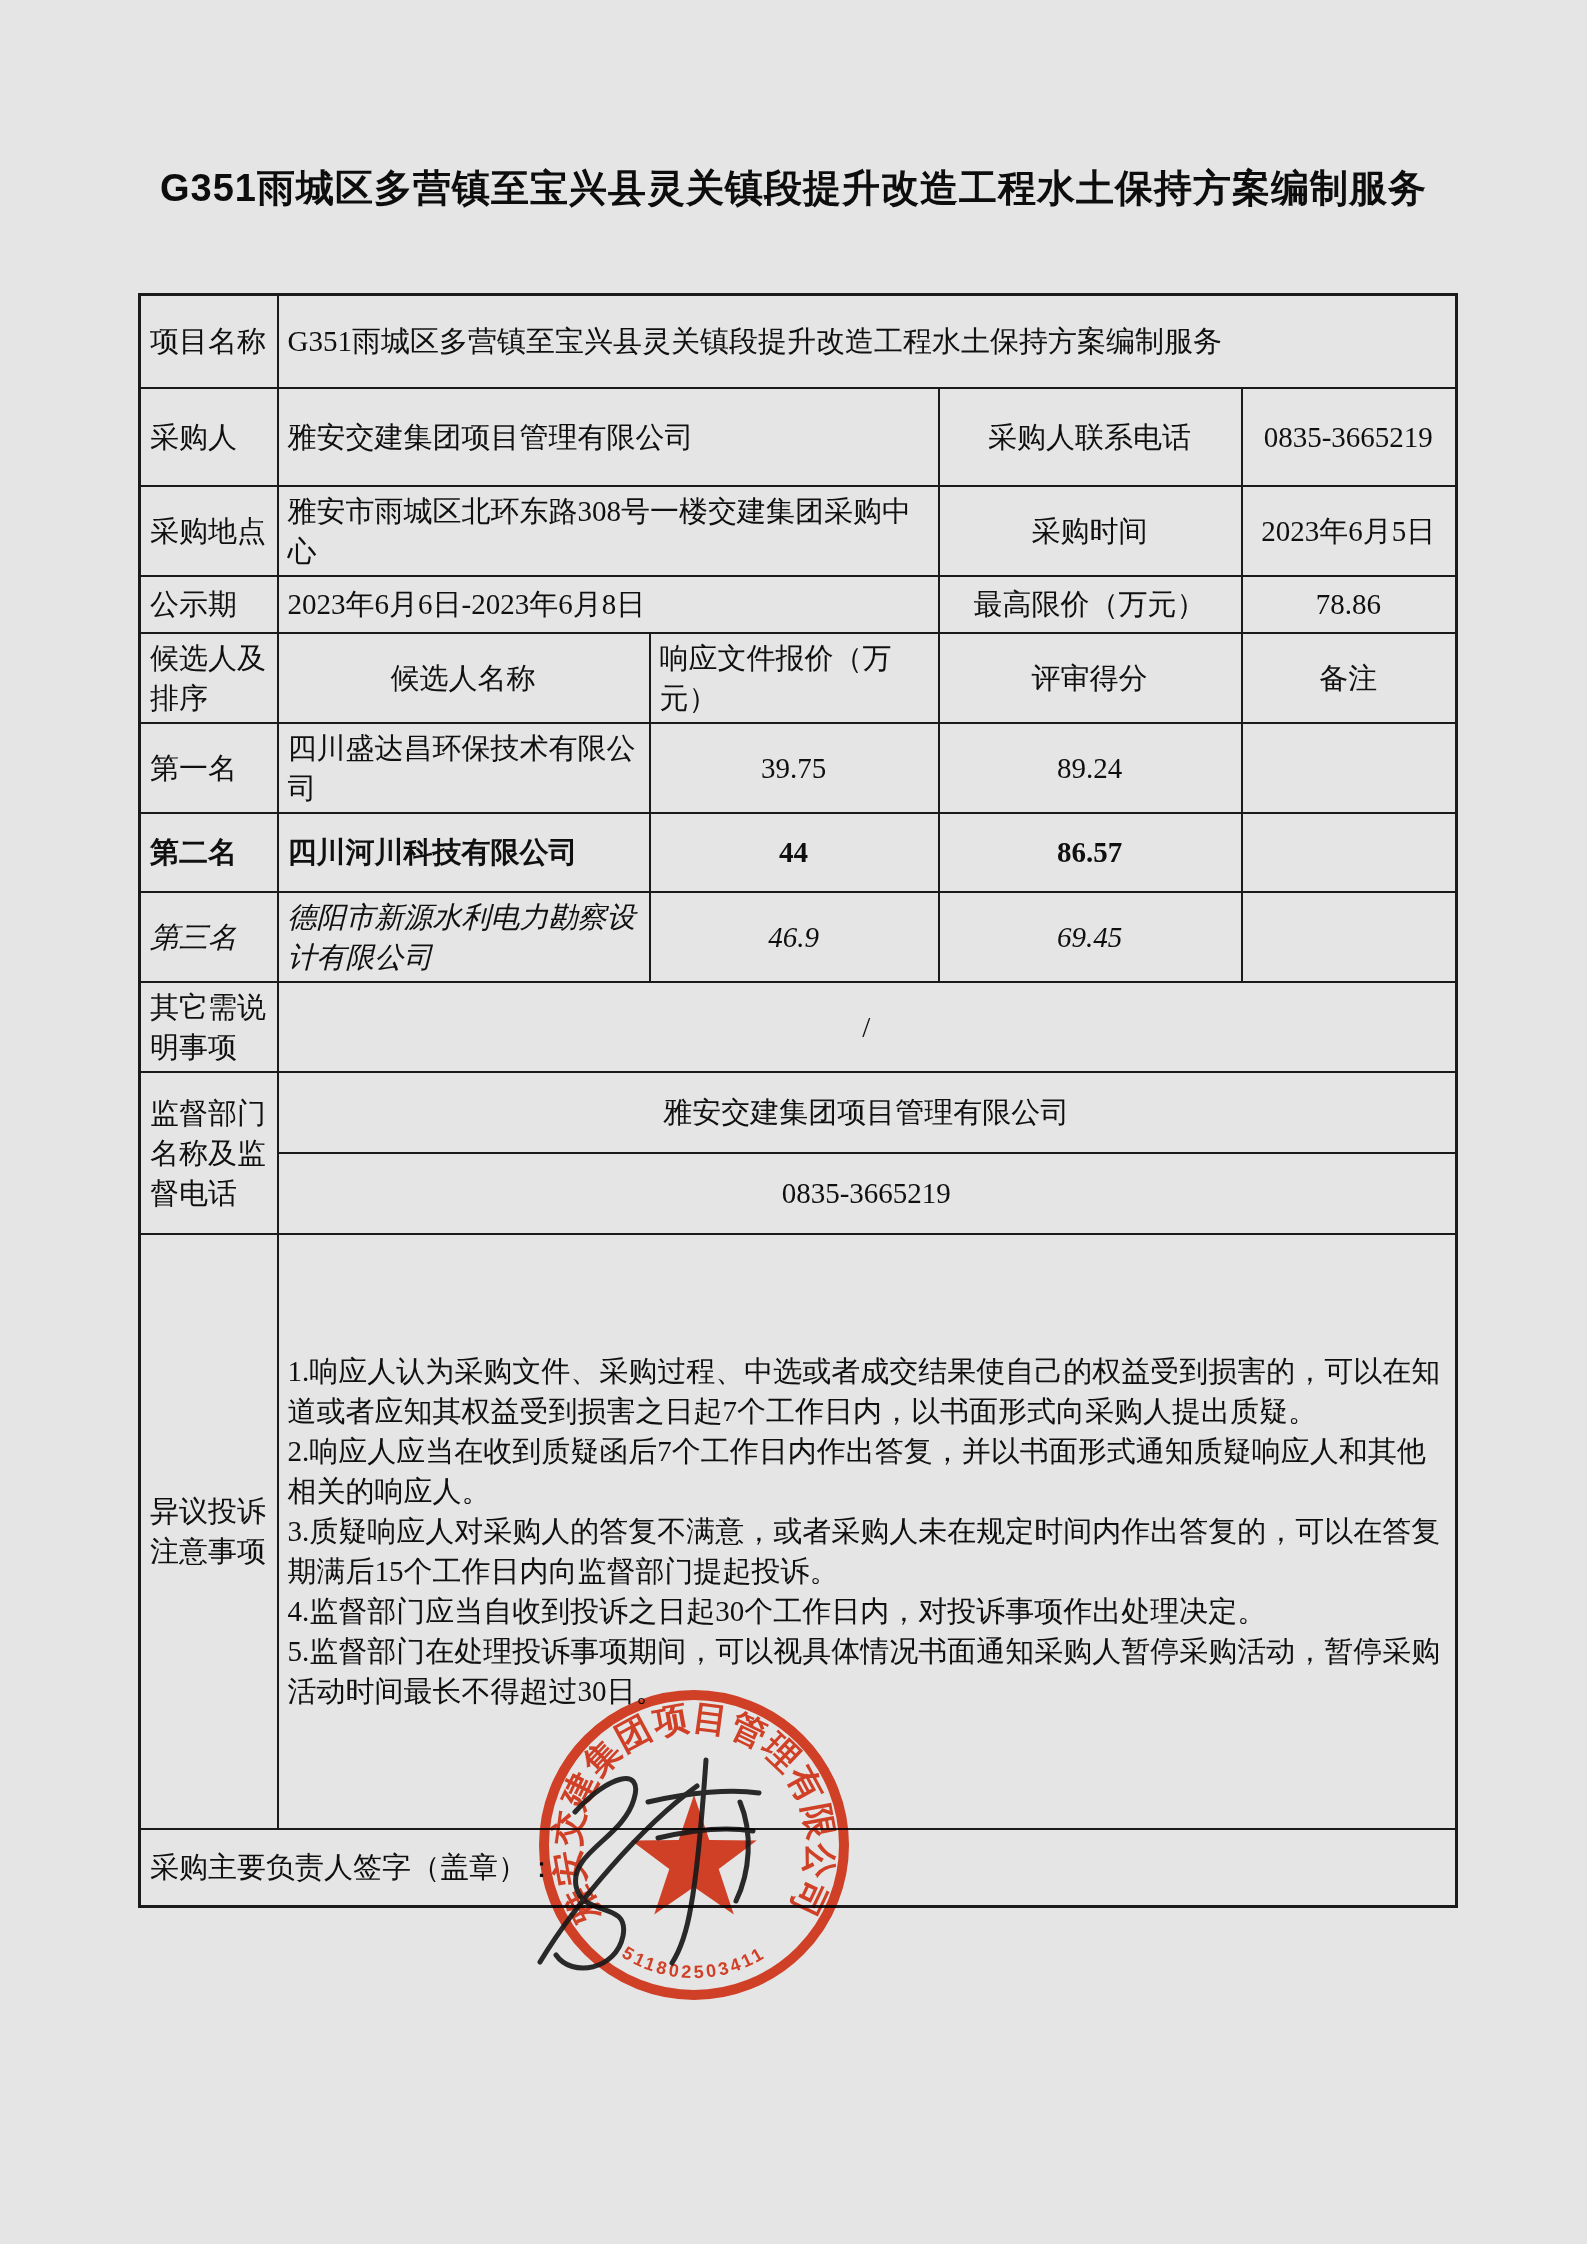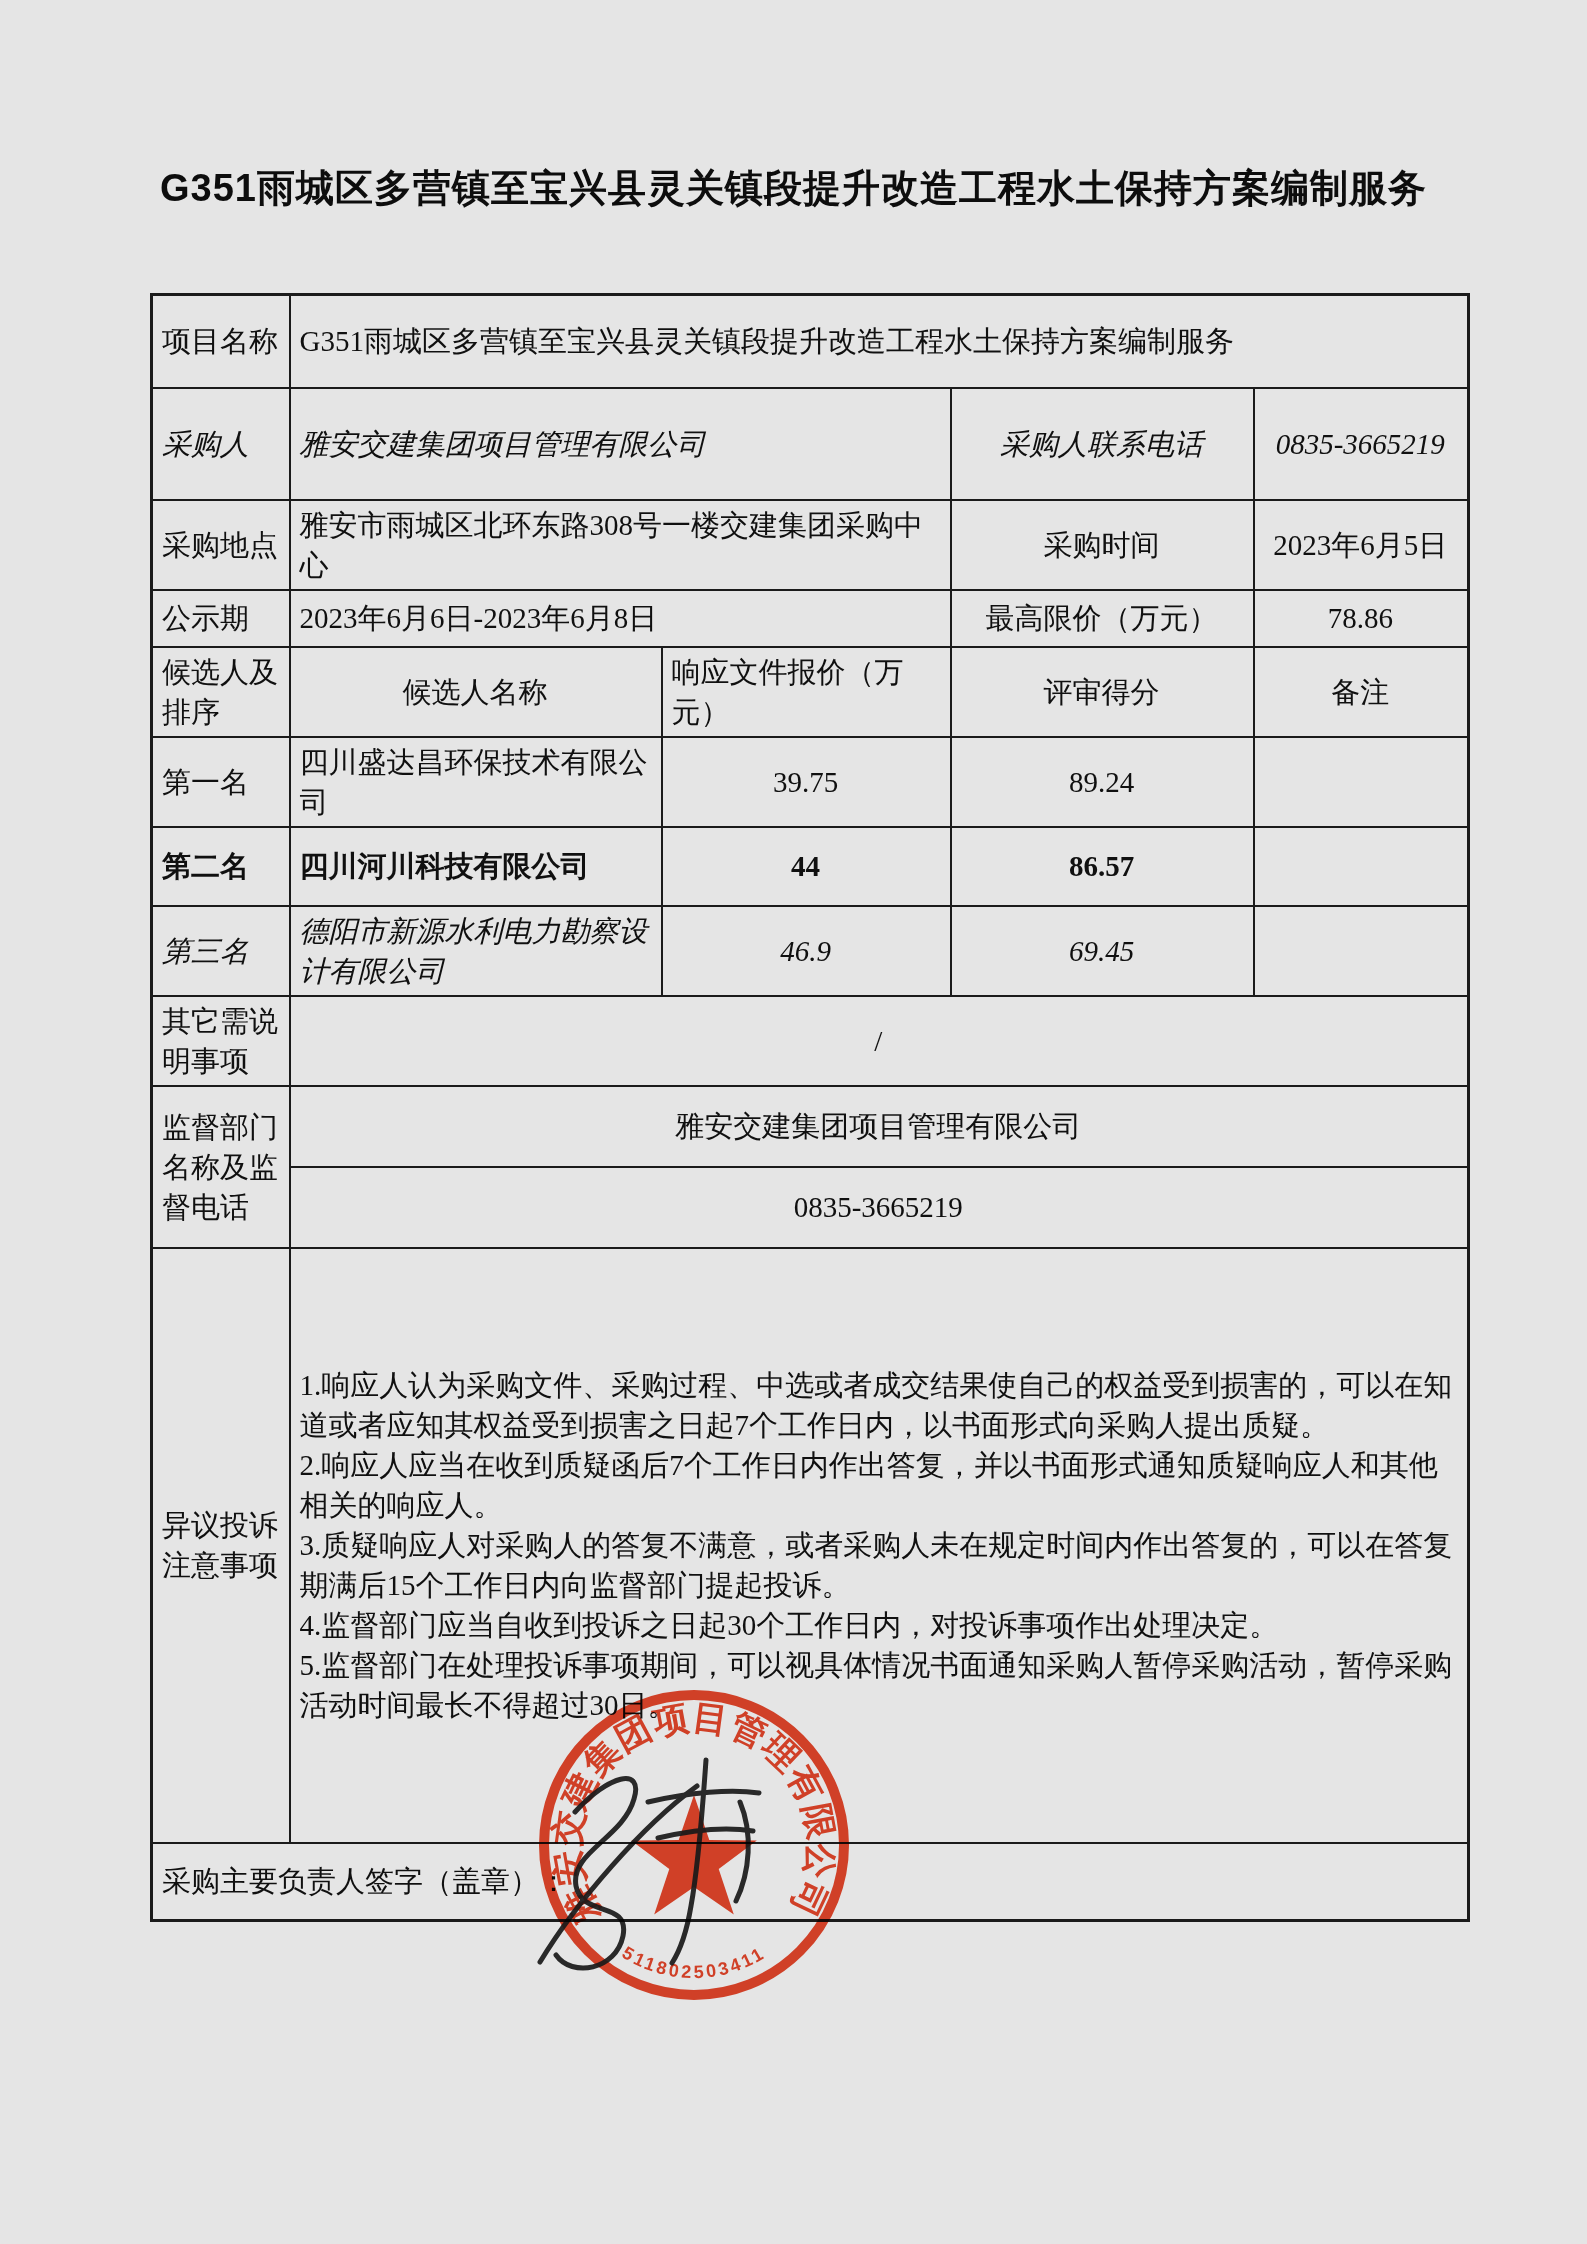--- a/index.html
+++ b/index.html
@@ -12,42 +12,42 @@
     overflow:hidden;
   }
   .doc-title{
     position:absolute;top:160px;left:0;width:100%;
     text-align:center;
     font-family:"Liberation Sans","DejaVu Sans",sans-serif;
     font-weight:bold;font-size:38px;line-height:56px;color:#0d0d0d;
     letter-spacing:1px;
   }
   table.result{
-    position:absolute;left:150px;top:293px;
+    position:absolute;left:138px;top:293px;
     border-collapse:collapse;table-layout:fixed;
     width:1317px;
     border:3px solid #1b1b1b;
   }
   table.result td{
     border:2.5px solid #1b1b1b;
     font-size:29px;line-height:40px;
     vertical-align:middle;
     padding:4px 10px 4px 9px;
     color:#101010;
     word-break:break-word;
   }
   td.lbl{padding-left:9px;padding-right:6px;}
   td.ctr{text-align:center;padding-left:4px;padding-right:4px;}
   td.lft{text-align:left;}
   td.hdr{text-align:center;}
   td.hdr-price{padding-left:24px;padding-right:24px;text-align:left;}
   td.longtext{padding:14px 18px 14px 13px;line-height:47px;}
   td.longtext .para{margin:0;}
   td.slash{text-align:center;font-size:32px;}
-  tr.rA{height:93px;} tr.rB{height:112px;font-style:italic;} tr.rC{height:85px;margin-top:16px;} tr.rD{height:57px;}
+  tr.rA{height:93px;} tr.rB{height:98px;} tr.rC{height:85px;margin-top:16px;} tr.rD{height:57px;}
   tr.rE{height:70px;} tr.rF{height:82px;} tr.rG{height:79px;font-weight:bold;} tr.rH{height:81px;font-style:italic;}
   tr.rI{height:80px;} tr.rJ{height:81px;} tr.rK{height:595px;} tr.rL{height:78px;}
   #seal-overlay{
     position:absolute;left:430px;top:1630px;
     width:580px;height:440px;
     mix-blend-mode:multiply;
     pointer-events:none;
   }
   .seal-red{fill:#e8472b;}
 </style>

